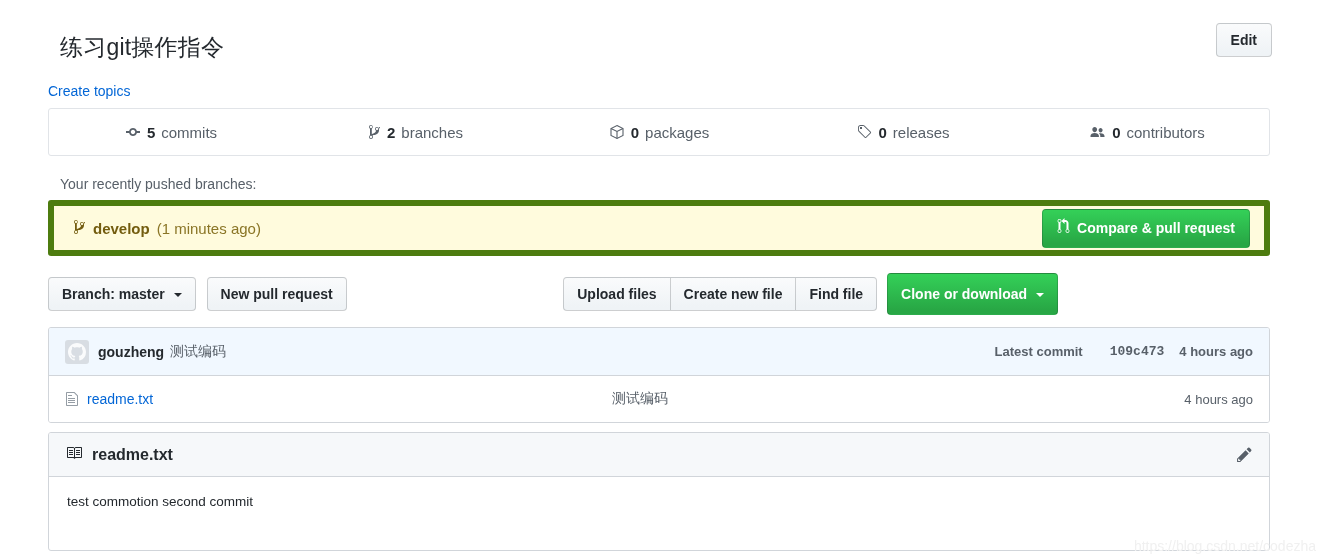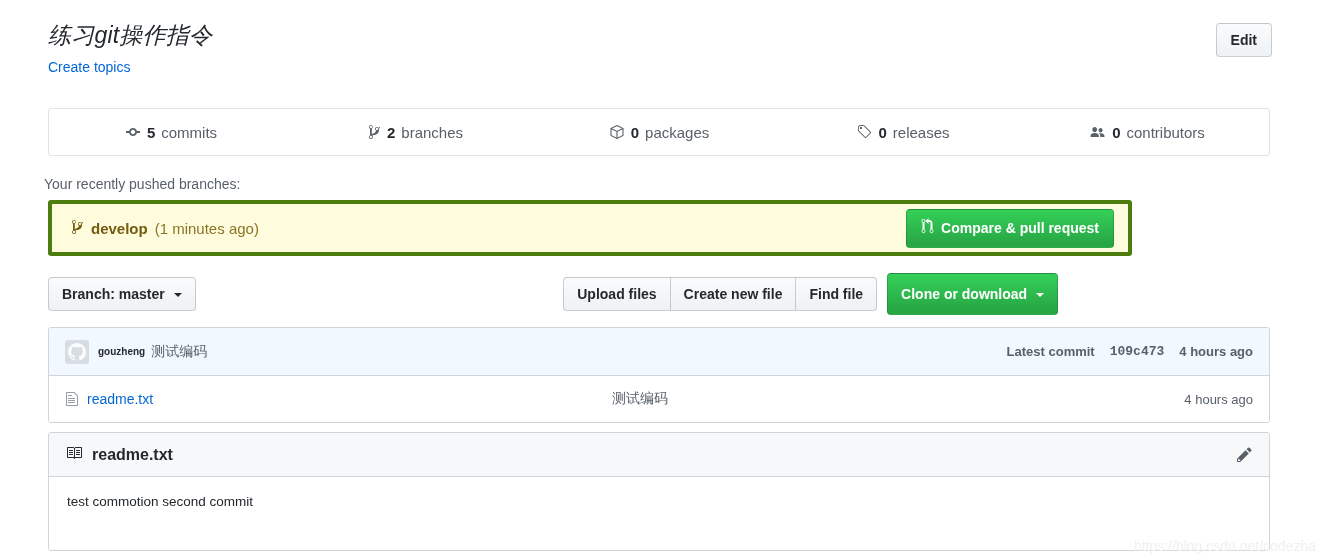--- a/index.html
+++ b/index.html
@@ -28,23 +28,22 @@
     position: absolute;
     left: 48px;
     top: 20px;
     width: 1224px;
   }
   .repo-title {
     font-size: 23px;
     font-weight: 400;
     color: #24292e;
     line-height: 30px;
-    margin: 0;
+    margin: 12px;
     letter-spacing: .2px;
-    font-style: italic;
   }
   .manage-topics {
     display: inline-block;
     margin-top: 9px;
     font-size: 14px;
     color: #0366d6;
     text-decoration: none;
     cursor: pointer;
   }
   .edit-btn {
@@ -92,34 +91,34 @@
     color: #586069;
   }
   .stat .num {
     font-weight: 700;
     color: #24292e;
   }
 
   
   .pushed-label {
     position: absolute;
-    left: 44px;
+    left: 60px;
     top: 176px;
     font-size: 14px;
     color: #586069;
   }
   .pushed-box {
     position: absolute;
     left: 48px;
     top: 200px;
-    width: 1084px;
+    width: 1222px;
     height: 56px;
     box-sizing: border-box;
     background: #fffbdd;
-    border: 4px solid #4d7c0f;
+    border: 6px solid #4d7c0f;
     border-radius: 3px;
     display: flex;
     align-items: center;
     padding: 0 14px 0 18px;
   }
   .pushed-left {
     display: flex;
     align-items: center;
     gap: 7px;
     font-size: 15px;
@@ -244,21 +243,21 @@
     border-radius: 3px;
     background: #d8dde3;
     display: inline-flex;
     align-items: center;
     justify-content: center;
     margin-right: 9px;
     flex: 0 0 auto;
   }
   .commit-author {
     font-weight: 700;
-    font-size: 10px;
+    font-size: 14px;
     color: #24292e;
     cursor: pointer;
     margin-right: 6px;
   }
   .commit-msg {
     font-size: 14px;
     color: #586069;
     cursor: pointer;
   }
   .commit-meta {
@@ -268,20 +267,21 @@
     display: flex;
     align-items: flex-end;
     gap: 15px;
     font-weight: bold;
   }
   .commit-sha {
     font-family: "Liberation Mono", monospace;
     font-size: 13px;
     color: #586069;
     cursor: pointer;
+    margin-left: 12px;
   }
   .file-row {
     display: flex;
     align-items: center;
     height: 46px;
     padding: 0 16px;
     background: #fff;
     box-sizing: border-box;
   }
   .file-icon {
@@ -448,20 +448,21 @@
       </span>
       <span>Compare &amp; pull request</span>
     </button>
   </div>
 
   <div class="toolbar">
     <button class="btn branch-btn">
       <span>Branch: master</span>
       <span class="caret"></span>
     </button>
+    <button class="btn">New pull request</button>
 
     <div class="toolbar-right">
       <div class="btn-group">
         <button class="btn">Upload files</button>
         <button class="btn">Create new file</button>
         <button class="btn">Find file</button>
       </div>
       <button class="clone-btn">
         <span>Clone or download</span>
         <span class="caret"></span>

